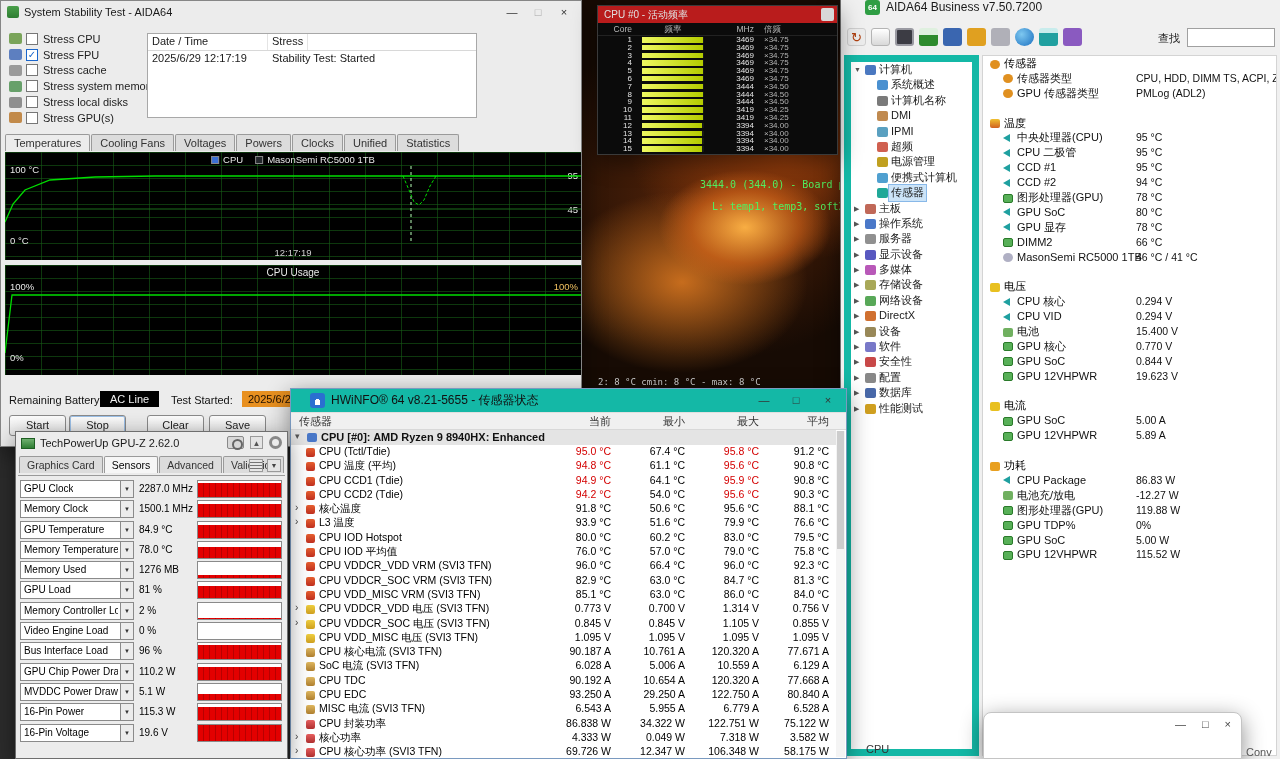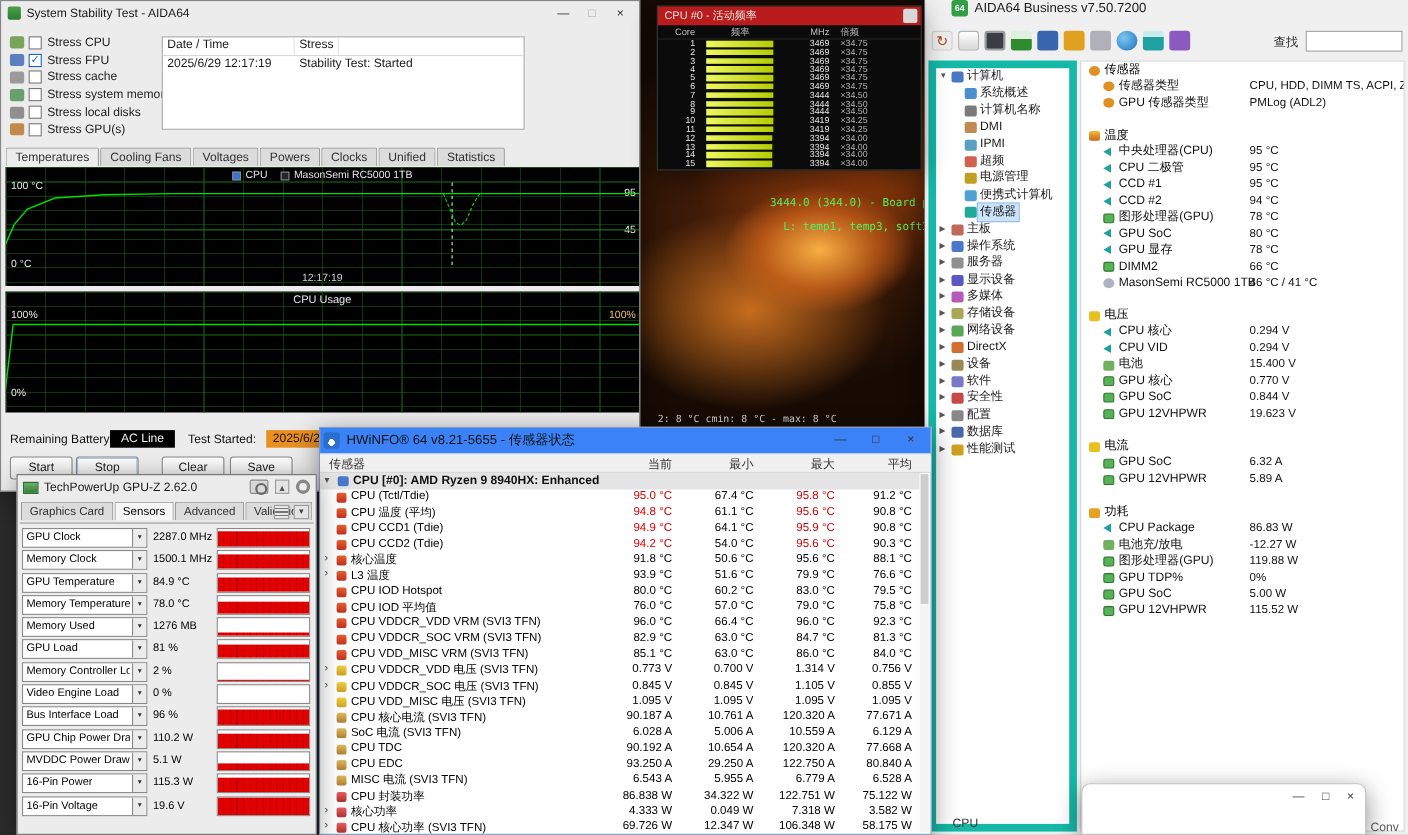--- a/index.html
+++ b/index.html
@@ -128,21 +128,21 @@
   .ch3{position:absolute;left:164px;width:56px;padding-left:2px}
   .core-row{position:relative;height:7.8px;font-size:8px;line-height:7.8px;color:#e6e6e6}
   .c-core{position:absolute;left:0;width:34px;text-align:right}
   .c-barwrap{position:absolute;left:44px;top:1px;width:62px;height:5.5px;background:#181818}
   .c-bar{position:absolute;left:0;top:0;height:100%;background:linear-gradient(to right,#eef860,#b4cc00)}
   .c-mhz{position:absolute;left:112px;width:44px;text-align:right}
   .c-mult{position:absolute;left:164px;width:60px;padding-left:2px;color:#b4b4b4}
 
   
   #win-hw{left:290px;top:388px;width:557px;height:371px;background:#fff;border:1px solid #7a9ac0;z-index:5}
-  .hw-title{position:relative;height:24px;background:#3b82f6;display:flex;align-items:center;gap:6px;padding-left:3px;font-size:12px;color:#111;border-bottom:1px solid #e0e0e0}
+  .hw-title{position:relative;height:24px;background:#14b8a6;display:flex;align-items:center;gap:6px;padding-left:19px;font-size:12px;color:#111;border-bottom:1px solid #e0e0e0}
   .hw-appic{width:15px;height:15px;border-radius:3px;background:radial-gradient(circle at 50% 62%,#fff 0 3px,#2a6fd0 3px);flex:0 0 auto}
   .hw-title .wctrl{right:2px;top:0}
   .hw-title .wbtn{width:32px;height:23px;line-height:23px}
   .hw-cols{position:absolute;left:0;top:24px;right:0;height:17px;background:#f0f0f0;border-bottom:1px solid #d8d8d8;font-size:11px;color:#333}
   .hw-cname{position:absolute;left:8px;top:1px}
   .hw-col{position:absolute;width:70px;text-align:right;top:1px}
   .hcl0{left:250px}.hcl1{left:324px}.hcl2{left:398px}.hcl3{left:468px}
   .hw-sec{position:absolute;left:0;top:41px;right:10px;height:15px;background:#e4e4e4;font-size:11px;font-weight:bold;color:#111}
   .hw-sec .sarrow{position:absolute;left:4px;top:1px;color:#555;font-weight:normal;font-size:9px}
   .hw-sec .scpu{position:absolute;left:16px;top:3px;width:10px;height:9px;background:#4a78c8;border-radius:2px}
@@ -431,21 +431,21 @@
           <span class="a-val">19.623 V</span>
         </div>
         <div class="a-gap"></div>
         <div class="a-row a-sec">
           <span class="a-ic aic-amp"></span>
           <span class="a-name">电流</span>
         </div>
         <div class="a-row">
           <span class="a-ic aic-chip"></span>
           <span class="a-name">GPU SoC</span>
-          <span class="a-val">6.32 A</span>
+          <span class="a-val">5.00 A</span>
         </div>
         <div class="a-row">
           <span class="a-ic aic-chip"></span>
           <span class="a-name">GPU 12VHPWR</span>
           <span class="a-val">5.89 A</span>
         </div>
         <div class="a-gap"></div>
         <div class="a-row a-sec">
           <span class="a-ic aic-power"></span>
           <span class="a-name">功耗</span>

